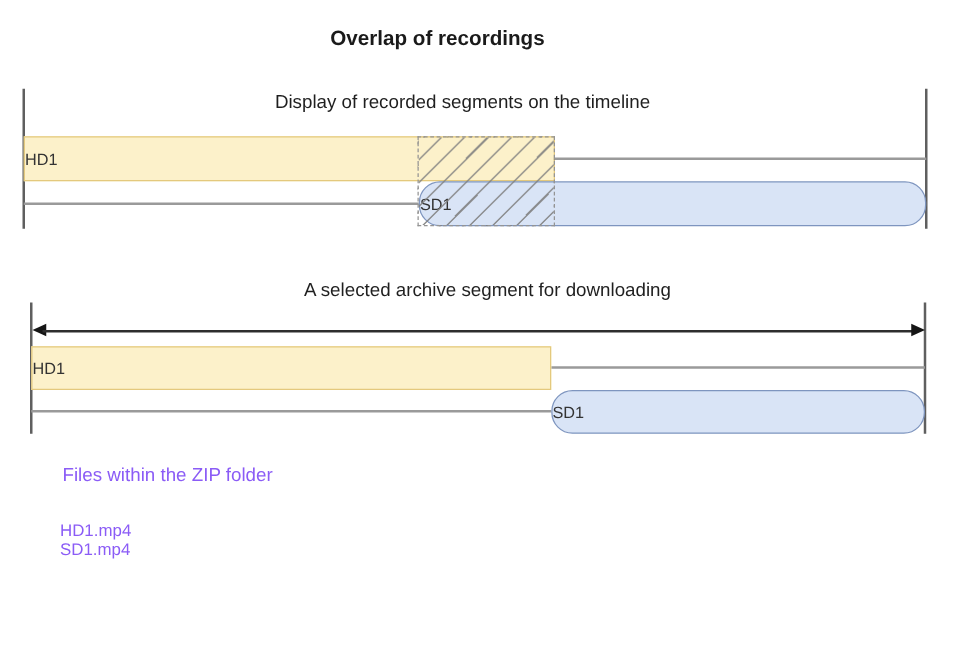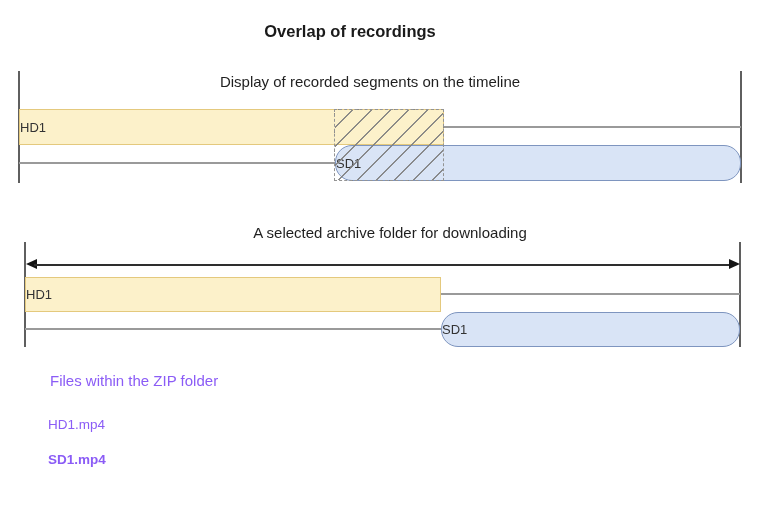--- a/index.html
+++ b/index.html
@@ -79,21 +79,21 @@
   }
   .t2-hd { left: 25px;  top: 277px; width: 416px; height: 35px; }
   .t2-sd { left: 441px; top: 312px; width: 299px; height: 35px; }
   .t2-track1 { left: 441px; top: 293px; width: 299px; }
   .t2-track2 { left: 25px;  top: 328px; width: 416px; }
 
   
   .zip-heading { left: 50px; top: 372px; font-size: 15px; color: #8b5cf6; }
   .zip-file { left: 48px; font-size: 13.5px; color: #8b5cf6; }
   .zip-file-1 { top: 417px; }
-  .zip-file-2 { top: 452px; font-weight: bold; }
+  .zip-file-2 { top: 432px; }
 </style>
 </head>
 <body>
 
 <div class="canvas">
 
   <div class="abs centered-text diagram-title">Overlap of recordings</div>
 
   <div>
     <div class="abs centered-text tl-title t1-title">Display of recorded segments on the timeline</div>
@@ -109,21 +109,21 @@
     </div>
 
     <div class="abs bar bar-sd t1-sd">
       <span>SD1</span>
     </div>
 
     <div class="abs overlap-box"></div>
   </div>
 
   <div>
-    <div class="abs centered-text tl-title t2-title">A selected archive folder for downloading</div>
+    <div class="abs centered-text tl-title t2-title">A selected archive segment for downloading</div>
 
     <div class="abs vline t2-vline-left"></div>
     <div class="abs vline t2-vline-right"></div>
 
     <div class="abs arrow-wrap">
       <span class="arrow-head arrow-head-left"></span>
       <span class="arrow-shaft"></span>
       <span class="arrow-head arrow-head-right"></span>
     </div>
 

